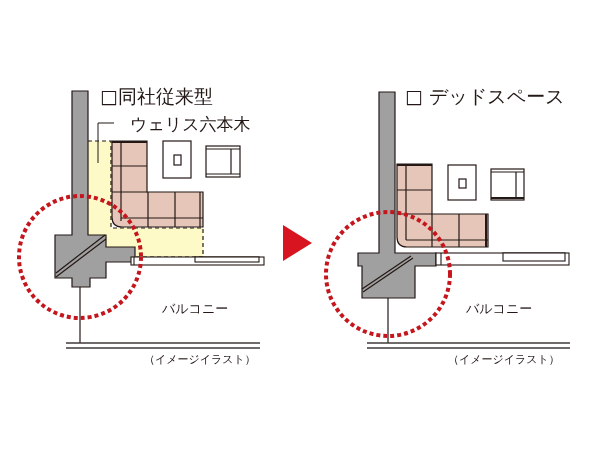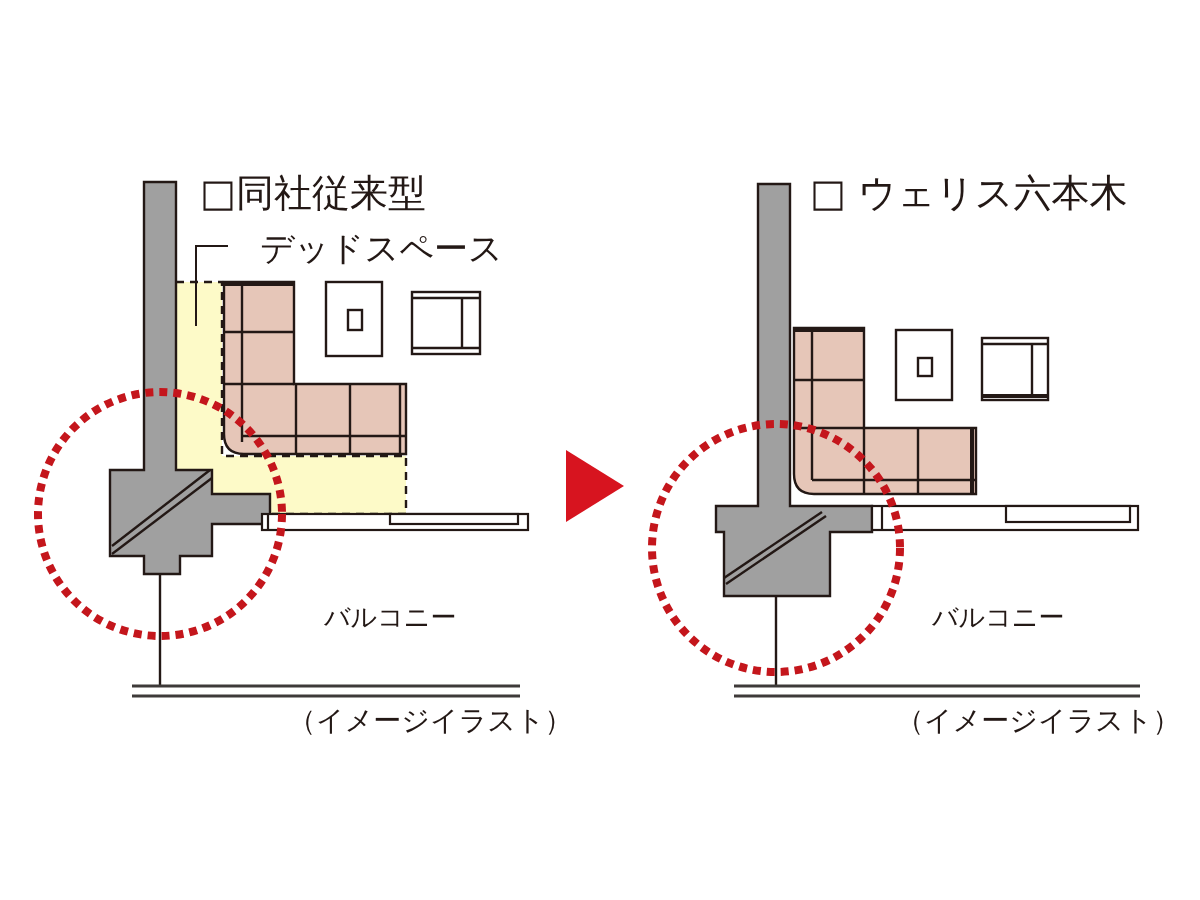--- a/index.html
+++ b/index.html
@@ -3,21 +3,21 @@
 <meta charset="utf-8">
 <style>
   html, body { margin:0; padding:0; background:#ffffff; }
   body { width:600px; height:450px; position:relative; overflow:hidden;
          font-family:"DejaVu Sans", sans-serif; color:#231815; }
   svg { position:absolute; left:0; top:0; }
   .lbl { position:absolute; white-space:nowrap; color:#231815; }
   .title { font-size:19px; letter-spacing:0px; }
   .sub { font-size:17px; }
   .balc { font-size:13px; }
-  .note { font-size:14px; }
+  .note { font-size:11px; }
 </style>
 </head>
 <body>
 
 <svg width="600" height="450" viewBox="0 0 600 450">
 
   <g>
 
     <path d="M88,141 H111 V228 H203 V257 H135 V247 H106 V235 H88 Z" fill="#fdfac8" stroke="none"></path>
     <path d="M88,141 H111 V228 H203 V257 H135" fill="none" stroke="#231815" stroke-width="1.2" stroke-dasharray="4,3"></path>
@@ -107,19 +107,19 @@
     <line x1="388" y1="298" x2="388" y2="343" stroke="#231815" stroke-width="1.2"></line>
 
     <line x1="367" y1="343" x2="570" y2="343" stroke="#3e3a39" stroke-width="1.5"></line>
     <line x1="367" y1="348" x2="570" y2="348" stroke="#3e3a39" stroke-width="1.5"></line>
 
     <circle cx="388" cy="274" r="62" fill="none" stroke="#c4161c" stroke-width="4" stroke-dasharray="4,3"></circle>
   </g>
 </svg>
 
 <div class="lbl title" style="left:100px; top:84px;">□同社従来型</div>
-<div class="lbl sub" style="left:130px; top:113px;">デッドスペース</div>
+<div class="lbl sub" style="left:130px; top:113px;">ウェリス六本木</div>
 <div class="lbl balc" style="left:162px; top:300px;">バルコニー</div>
 <div class="lbl note" style="left:144px; top:352px;">（イメージイラスト）</div>
 
-<div class="lbl title" style="left:405px; top:84px;">□ ウェリス六本木</div>
+<div class="lbl title" style="left:405px; top:84px;">□ デッドスペース</div>
 <div class="lbl balc" style="left:466px; top:300px;">バルコニー</div>
 <div class="lbl note" style="left:448px; top:352px;">（イメージイラスト）</div>
 
 </body></html>

